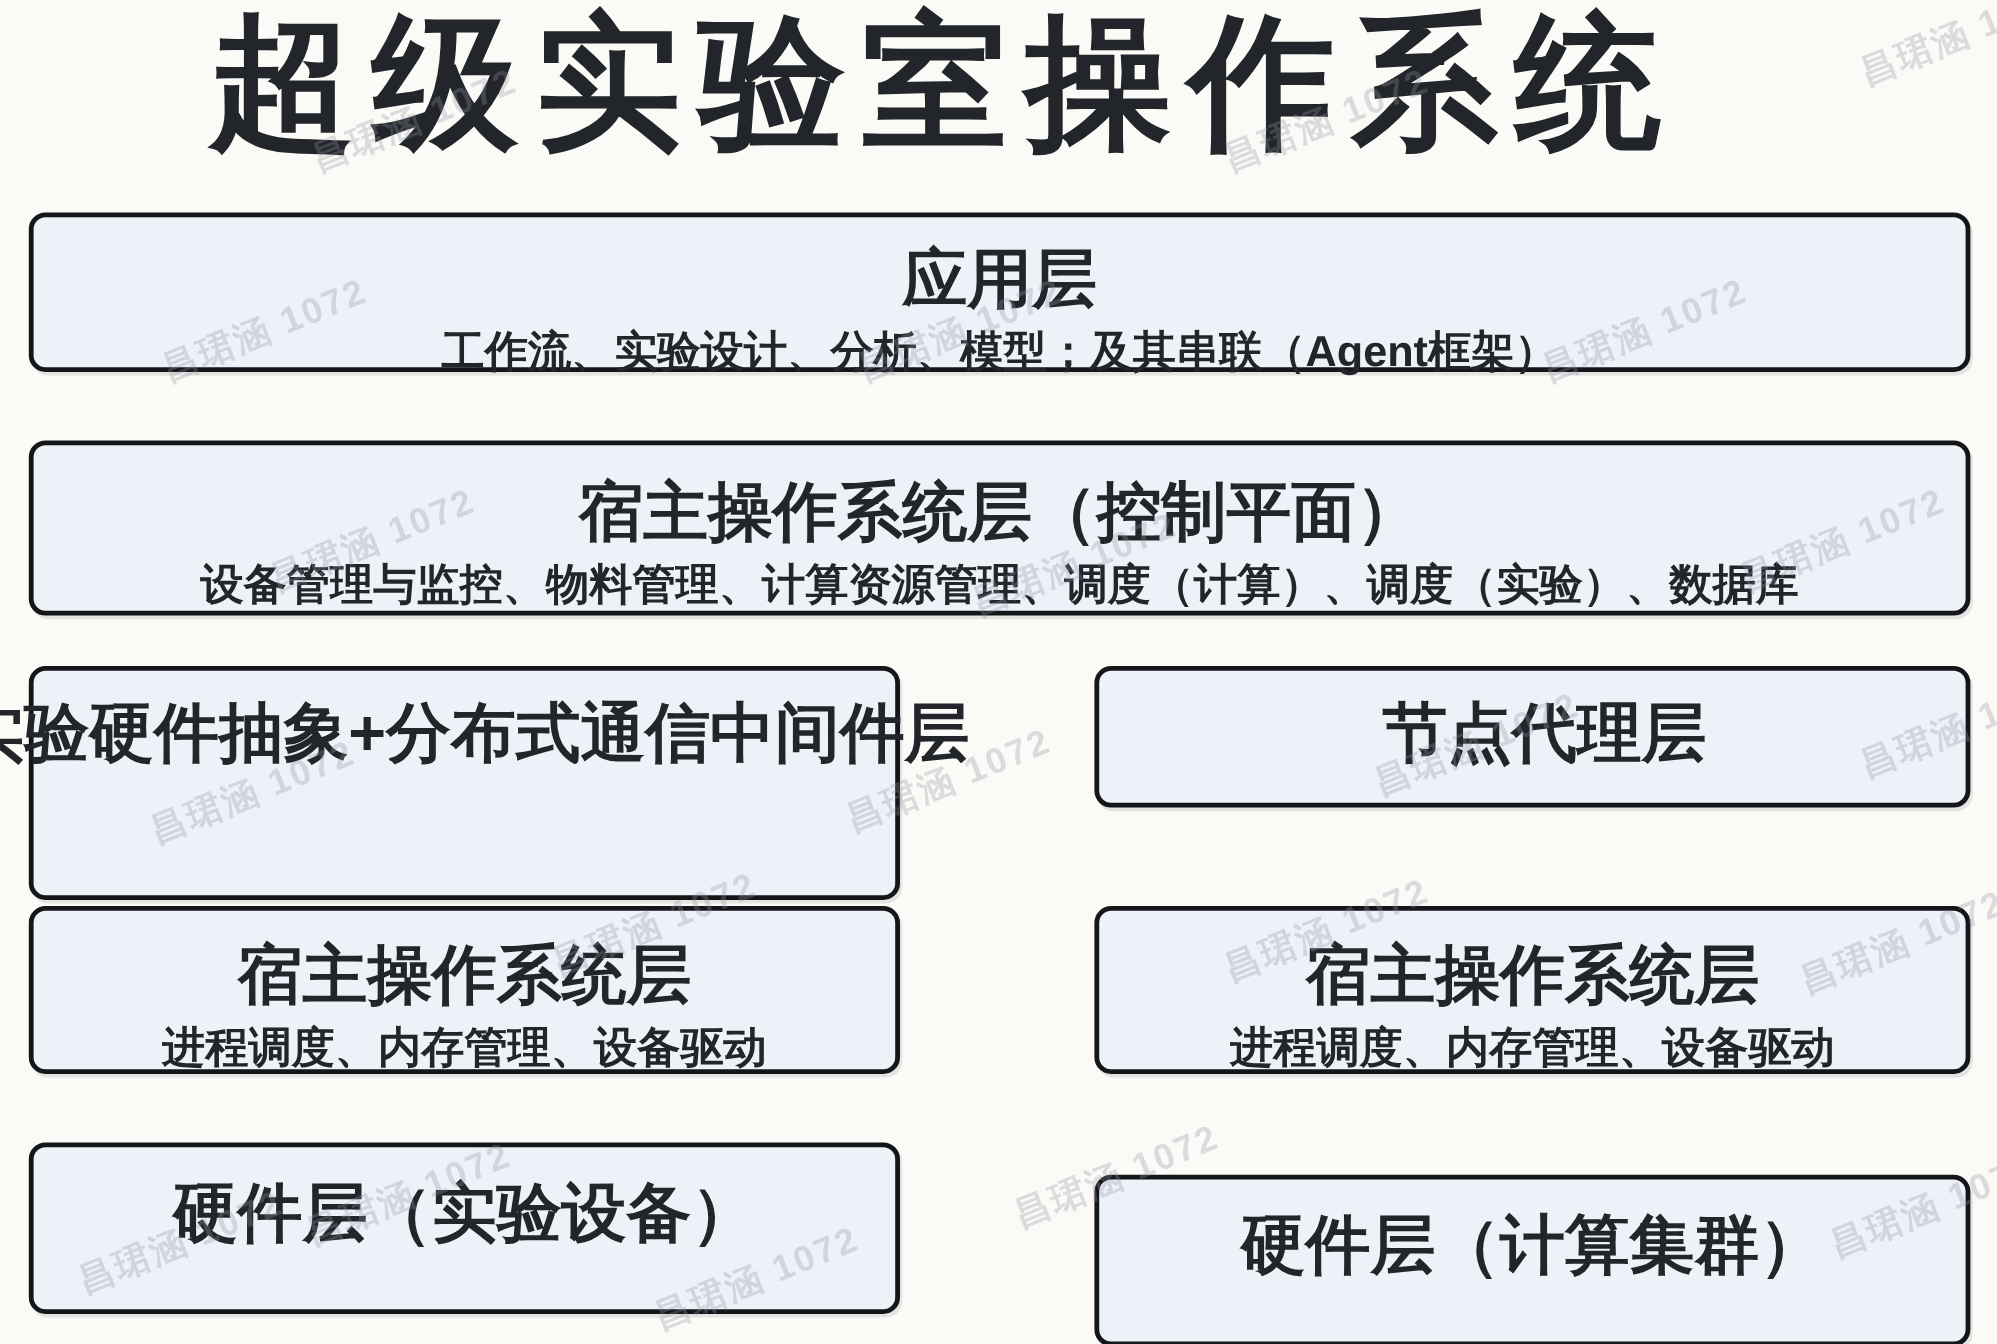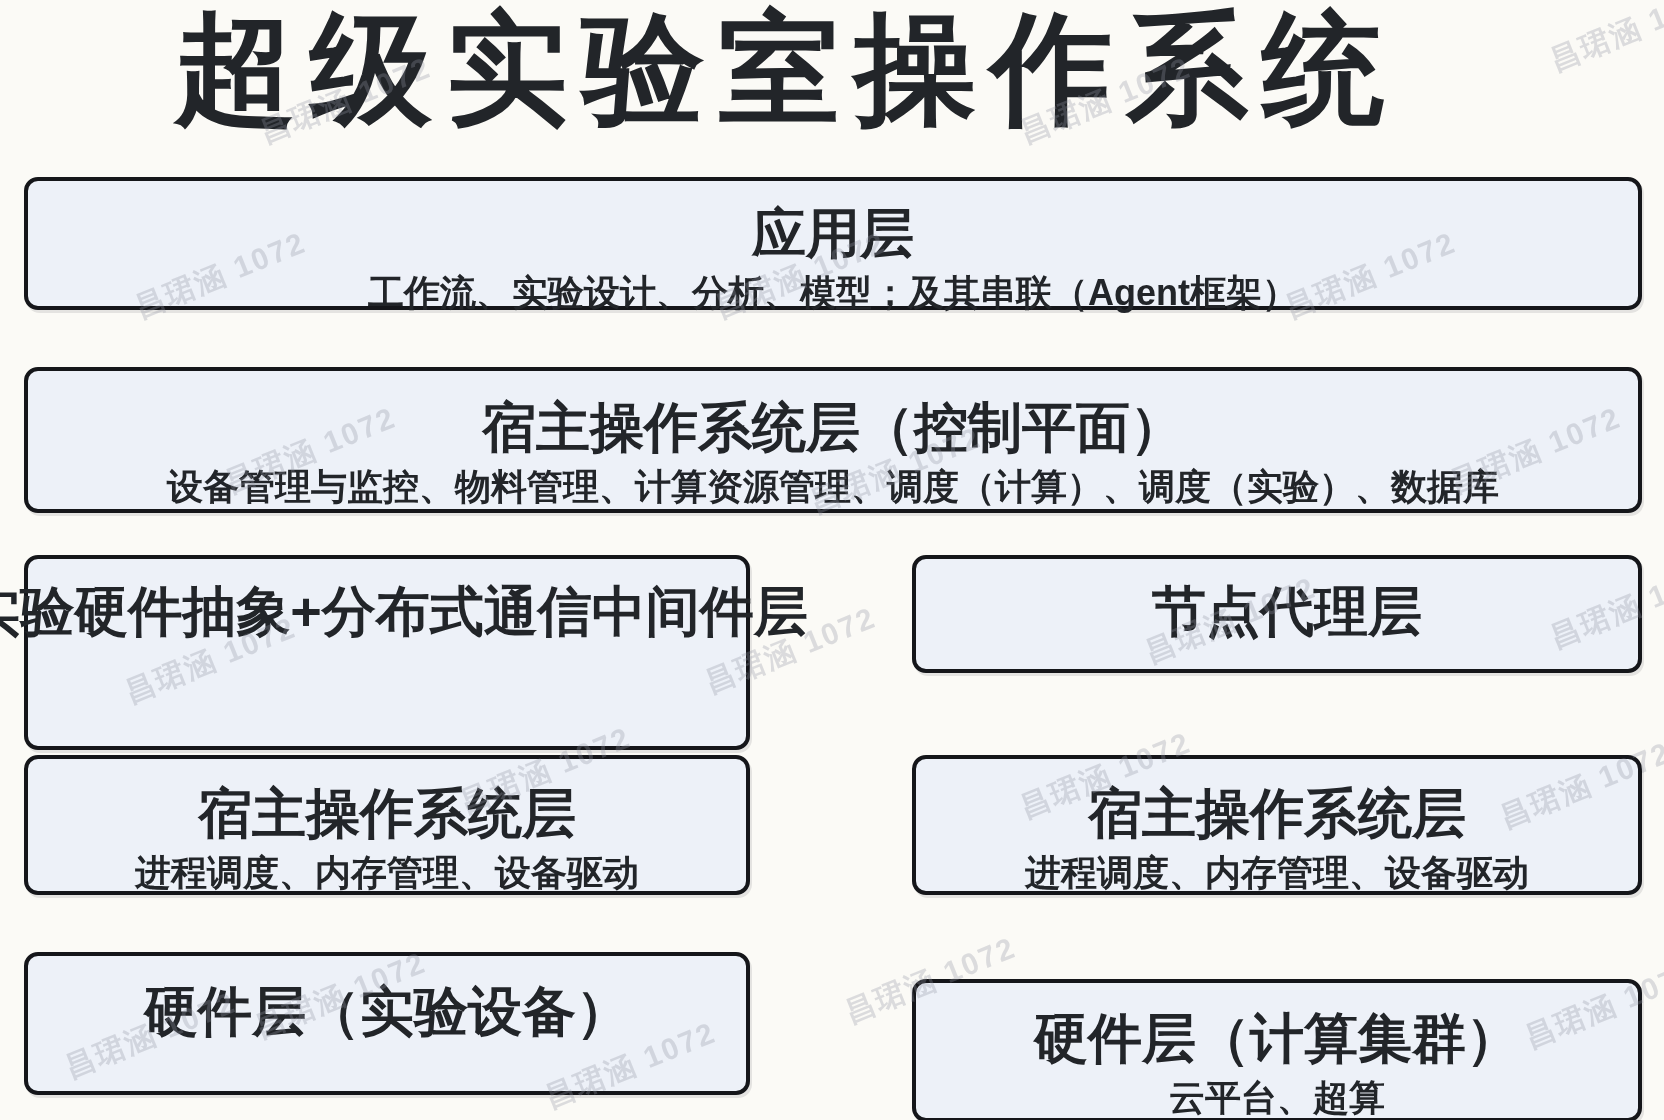--- a/index.html
+++ b/index.html
@@ -117,16 +117,15 @@
     <div class="box-title">宿主操作系统层</div>
     <div class="box-subtitle">进程调度、内存管理、设备驱动</div>
   </section>
 
   <section class="box b5l">
     <div class="box-title">硬件层（实验设备）</div>
   </section>
 
   <section class="box b5r">
     <div class="box-title">硬件层（计算集群）</div>
-    <div class="box-subtitle">云平台、超算</div>
   </section>
 
 </div>
 
 </body></html>

